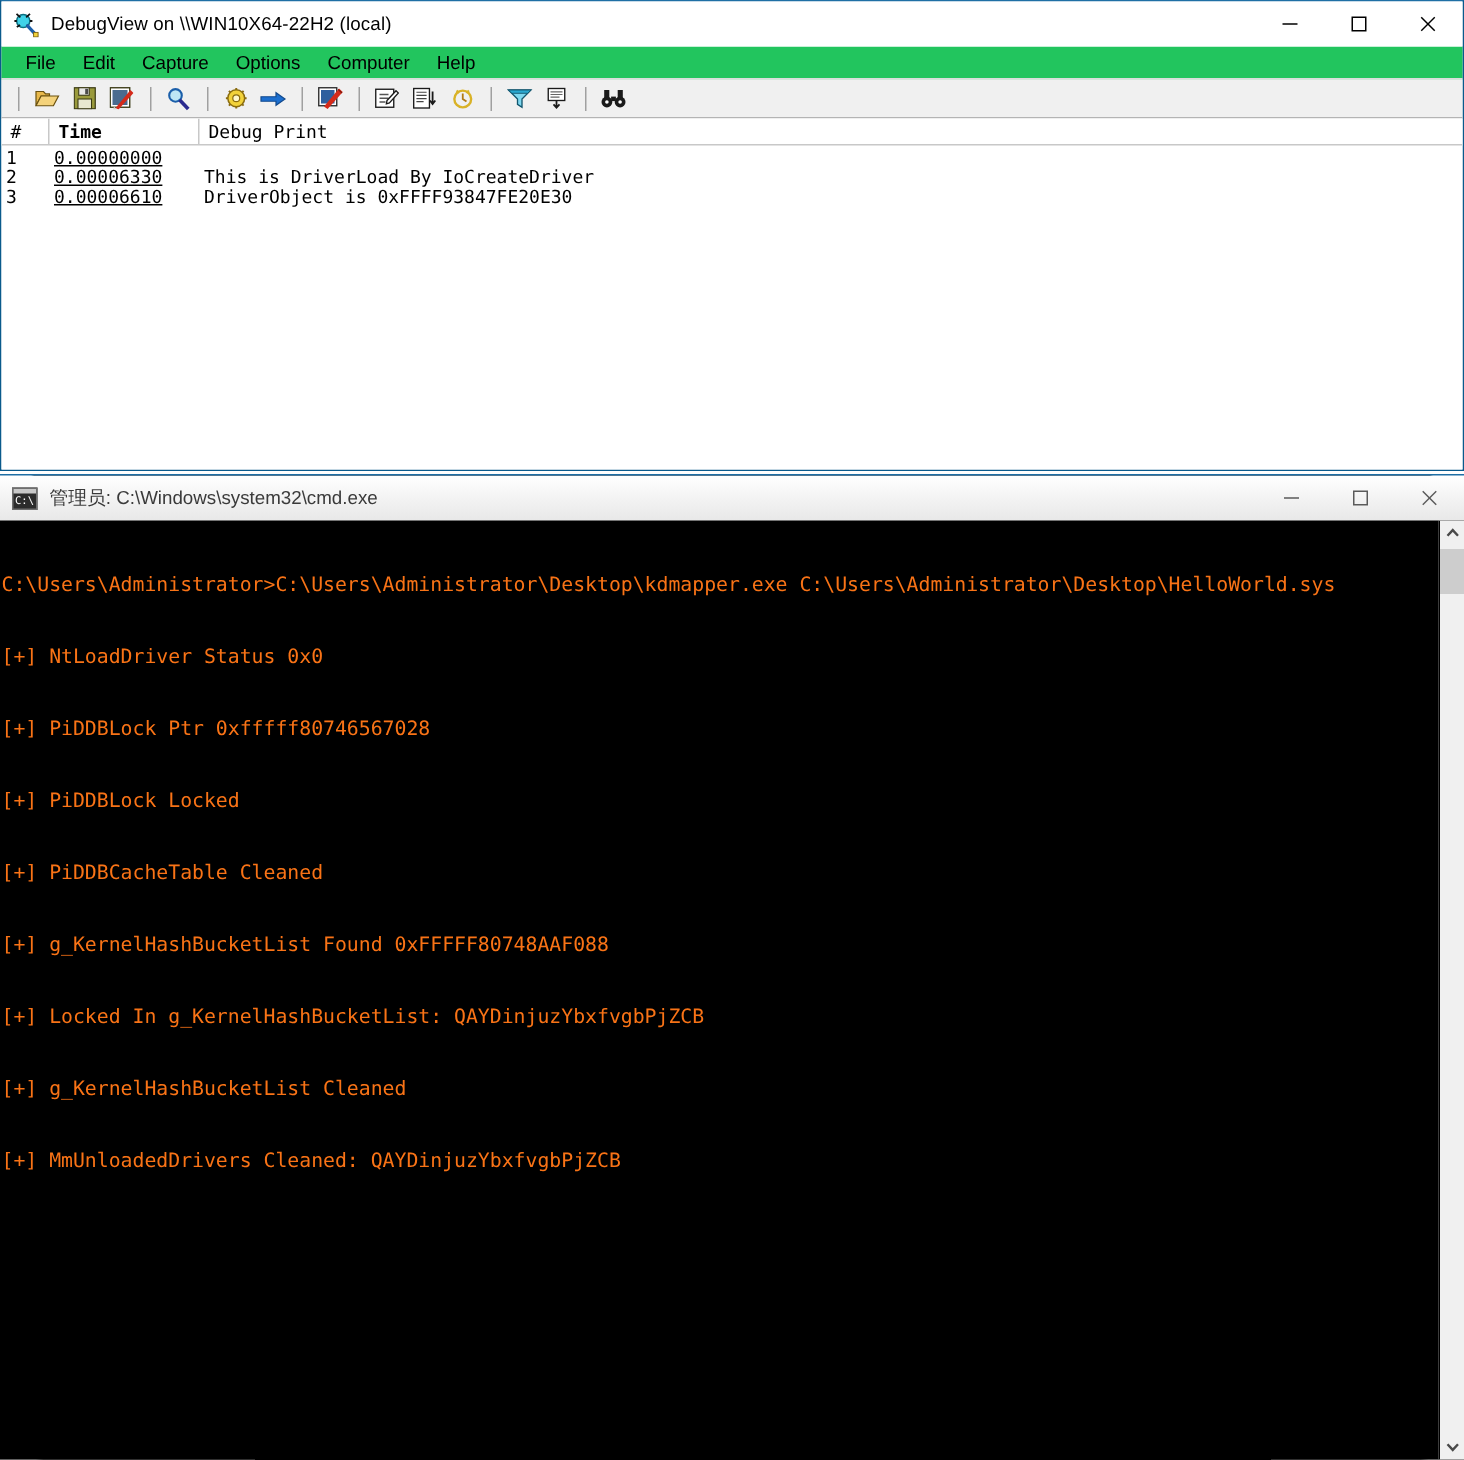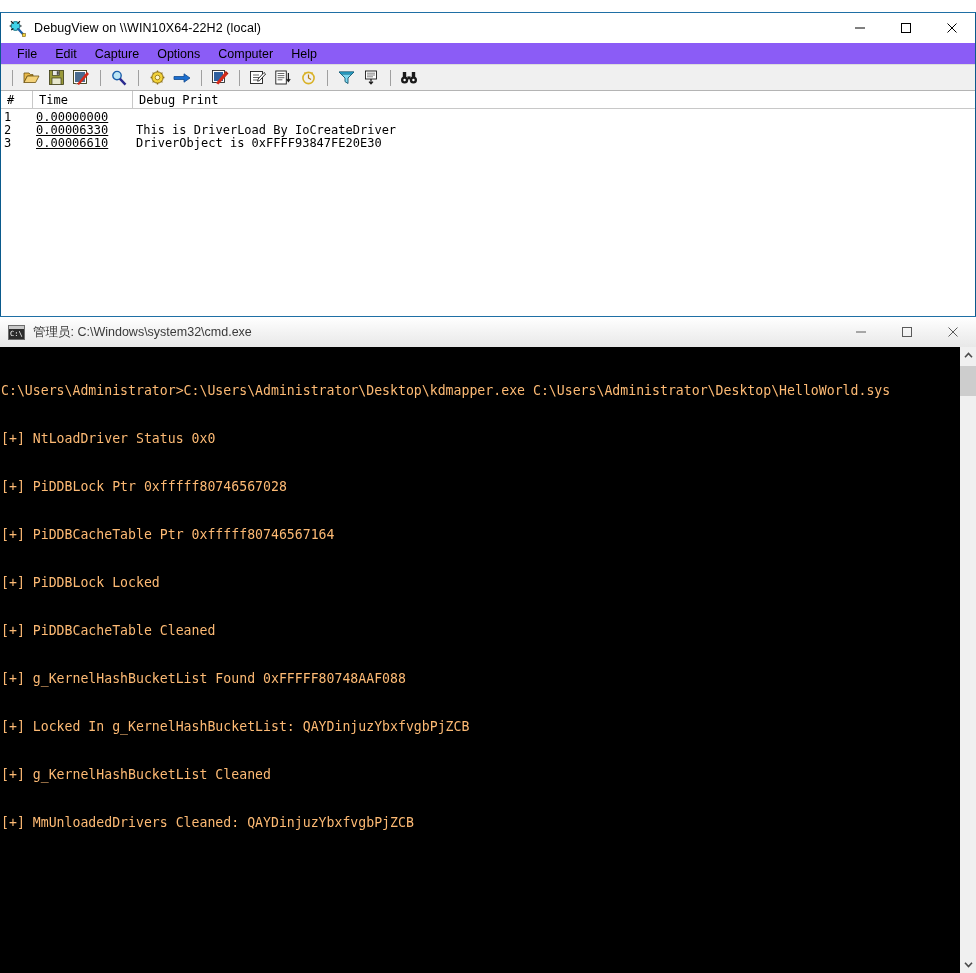--- a/index.html
+++ b/index.html
@@ -10,21 +10,21 @@
     overflow: hidden;
   }
 
   
   #dbgview-window {
     position: absolute; left: 0; top: 0;
     width: 976px; height: 314px;
     background: #ffffff;
     border: 1px solid #0a5a8c;
     border-top: 1px solid #1f6fa5;
-    display: flex; flex-direction: column; margin-top: 12px;
+    display: flex; flex-direction: column;
   }
   #dbgview-titlebar {
     height: 30px;
     background: #ffffff;
     display: flex; align-items: center;
     flex: none;
     position: relative;
   }
   #dbgview-appicon {
     width: 18px; height: 18px; margin-left: 7px; margin-right: 8px;
@@ -38,21 +38,21 @@
   .wc-btn {
     width: 46px; height: 30px;
     display: flex; align-items: center; justify-content: center;
     color: #000000;
   }
   .wc-btn svg { display: block; }
 
   #dbgview-menubar {
     height: 22px; flex: none;
     display: flex; align-items: center;
-    background: #8b5cf6;
+    background: #22c55e;
     padding-left: 8px;
     border-bottom: 1px solid #dcdcdc;
   }
   .menu-item {
     font-size: 12.5px; color: #000000;
     padding: 2px 8px; margin-right: 2px;
     white-space: nowrap;
   }
 
   #dbgview-toolbar {
@@ -86,21 +86,21 @@
     font-size: 12px;
   }
   .hdr-cell {
     display: flex; align-items: center;
     border-right: 1px solid #c8c8c8;
     padding-left: 6px;
     color: #000000;
     overflow: hidden; white-space: nowrap;
   }
   .hdr-num  { width: 32px; }
-  .hdr-time { width: 100px; }
+  .hdr-time { width: 100px; font-weight: bold; }
   .hdr-msg  { flex: 1 1 auto; border-right: none; }
 
   #dbgview-rows {
     flex: 1 1 auto;
     font-family: "DejaVu Sans Mono", monospace;
     font-size: 12px;
     line-height: 13.2px;
     padding-top: 2px;
     color: #000000;
   }
@@ -143,21 +143,21 @@
 
   #cmd-body {
     flex: 1 1 auto; display: flex; background: #000000;
     overflow: hidden;
   }
   #cmd-console {
     flex: 1 1 auto;
     font-family: "DejaVu Sans Mono", monospace;
     font-size: 13.2px;
     line-height: 16px;
-    color: #fdba74;
+    color: #f97316;
     padding: 4px 0 0 0;
     white-space: pre;
     overflow: hidden;
   }
   .cmd-line { height: 16px; padding-left: 1px; }
 
   
   #cmd-scrollbar {
     width: 17px; flex: none;
     background: #f0f0f0;
@@ -392,21 +392,20 @@
         </svg>
       </div>
     </div>
   </div>
 
   <div id="cmd-body">
     <div id="cmd-console">
       <div class="cmd-line">C:\Users\Administrator&gt;C:\Users\Administrator\Desktop\kdmapper.exe C:\Users\Administrator\Desktop\HelloWorld.sys</div>
       <div class="cmd-line">[+] NtLoadDriver Status 0x0</div>
       <div class="cmd-line">[+] PiDDBLock Ptr 0xfffff80746567028</div>
-      <div class="cmd-line">[+] PiDDBCacheTable Ptr 0xfffff80746567164</div>
       <div class="cmd-line">[+] PiDDBLock Locked</div>
       <div class="cmd-line">[+] PiDDBCacheTable Cleaned</div>
       <div class="cmd-line">[+] g_KernelHashBucketList Found 0xFFFFF80748AAF088</div>
       <div class="cmd-line">[+] Locked In g_KernelHashBucketList: QAYDinjuzYbxfvgbPjZCB</div>
       <div class="cmd-line">[+] g_KernelHashBucketList Cleaned</div>
       <div class="cmd-line">[+] MmUnloadedDrivers Cleaned: QAYDinjuzYbxfvgbPjZCB</div>
       
       
       
       

